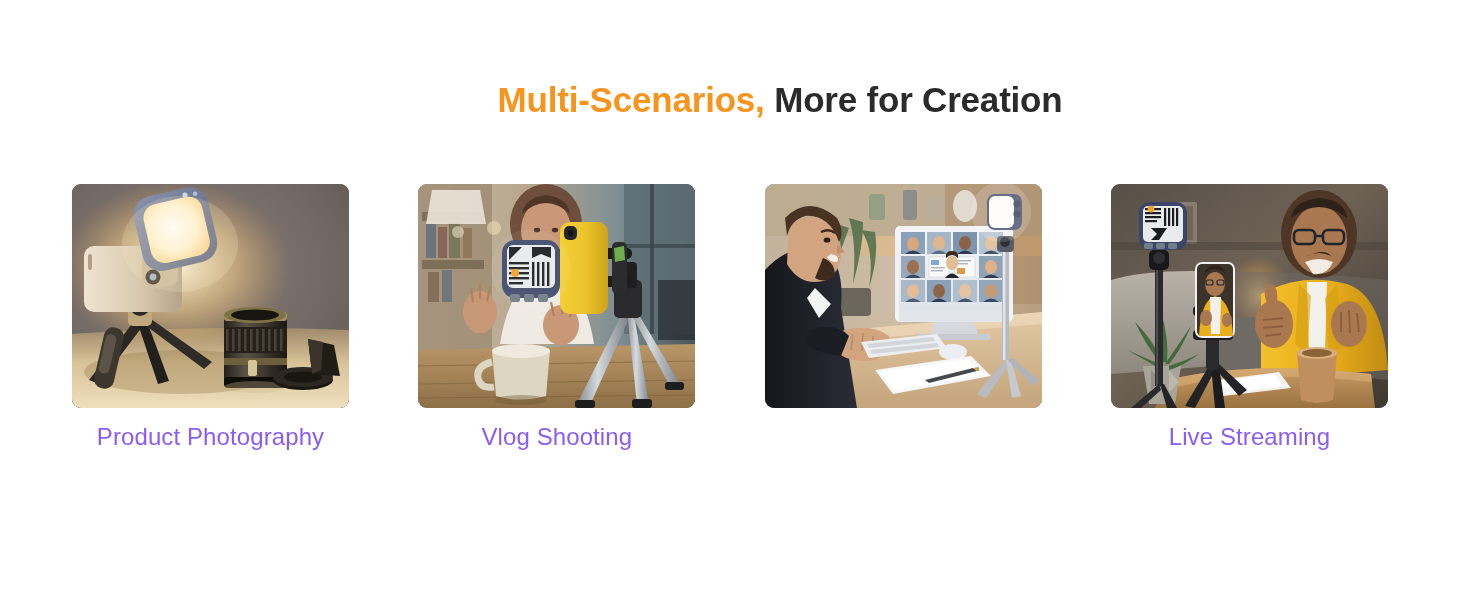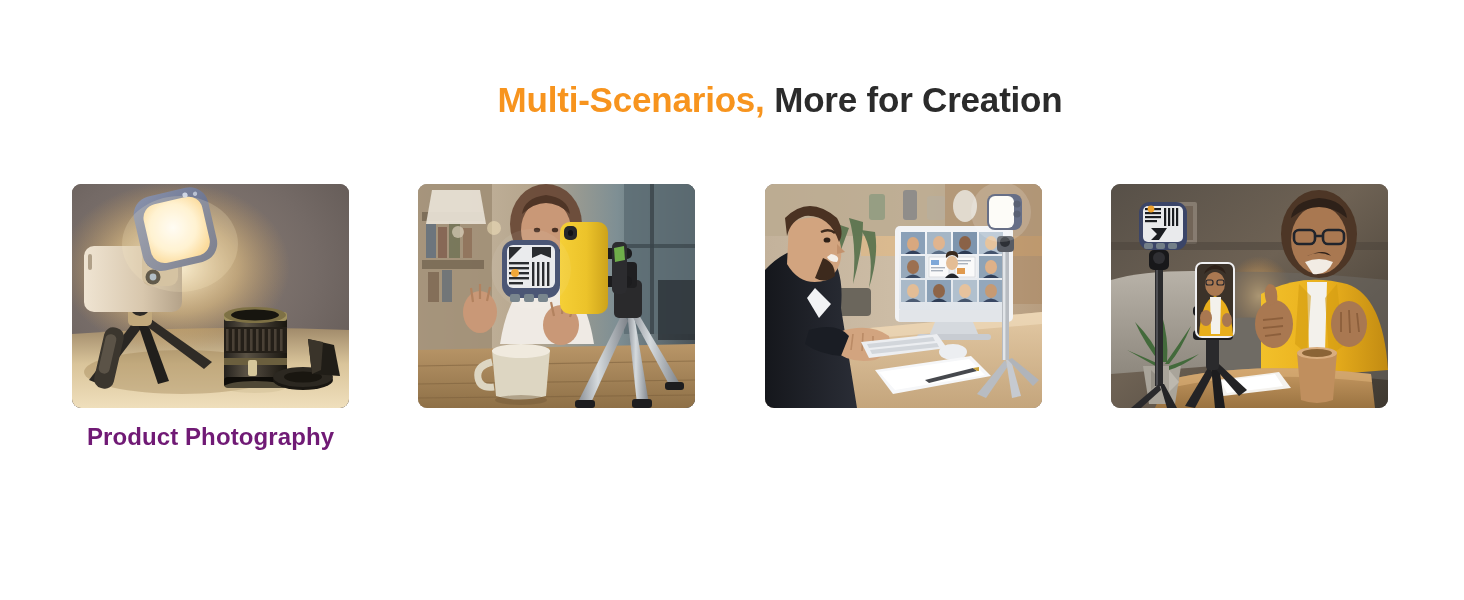--- a/index.html
+++ b/index.html
@@ -62,22 +62,22 @@
     height: 224px;
     border-radius: 9px;
     overflow: hidden;
     position: relative;
     background: #6e6460;
   }
   .thumb svg { display: block; width: 277px; height: 224px; }
   .caption {
     margin-top: 13px;
     font-size: 24px;
-    font-weight: 700;
-    color: #701a75;
+    font-weight: 400;
+    color: #8b5cf6;
     letter-spacing: 0.1px;
     white-space: nowrap;
     line-height: 32px;
   }
 </style>
 </head>
 <body>
 
 <div class="banner">
 
@@ -312,20 +312,21 @@
           </g>
           <circle cx="97" cy="89" r="4" fill="#f0a22b"></circle>
           <g fill="#6f7d86">
             <rect x="92" y="110" width="10" height="8" rx="2"></rect>
             <rect x="106" y="110" width="10" height="8" rx="2"></rect>
             <rect x="120" y="110" width="10" height="8" rx="2"></rect>
           </g>
           <ellipse cx="113" cy="85" rx="40" ry="40" fill="#ffffff" opacity="0.07"></ellipse>
         </svg>
       </div>
+      <div class="caption">Vlog Shooting</div>
     </div>
 
     <div class="card">
       <div class="thumb">
         <svg viewBox="0 0 277 224" xmlns="http://www.w3.org/2000/svg">
           <defs>
             <linearGradient id="p3bg" x1="0" y1="0" x2="1" y2="0">
               <stop offset="0%" stop-color="#c3b29b"></stop>
               <stop offset="50%" stop-color="#cdbda6"></stop>
               <stop offset="100%" stop-color="#b79d7f"></stop>
@@ -594,16 +595,17 @@
           <ellipse cx="104" cy="100" rx="10" ry="12" fill="#a97851"></ellipse>
           <path d="M93 90 Q104 80 115 90 Q113 82 104 81 Q95 83 93 90 Z" fill="#2e2119"></path>
           <rect x="95" y="96" width="7" height="5" rx="2" fill="none" stroke="#20242c" stroke-width="1.2"></rect>
           <rect x="106" y="96" width="7" height="5" rx="2" fill="none" stroke="#20242c" stroke-width="1.2"></rect>
           <path d="M88 152 Q90 116 104 112 Q120 116 122 152 Z" fill="#e8ae1c"></path>
           <path d="M99 113 L110 113 L109 150 L100 150 Z" fill="#f3f1ec"></path>
           <ellipse cx="95" cy="134" rx="6" ry="8" fill="#a97851"></ellipse>
           <ellipse cx="116" cy="136" rx="5" ry="7" fill="#a97851"></ellipse>
         </svg>
       </div>
+      <div class="caption">Live Streaming</div>
     </div>
 
   </div>
 </div>
 
 </body></html>

